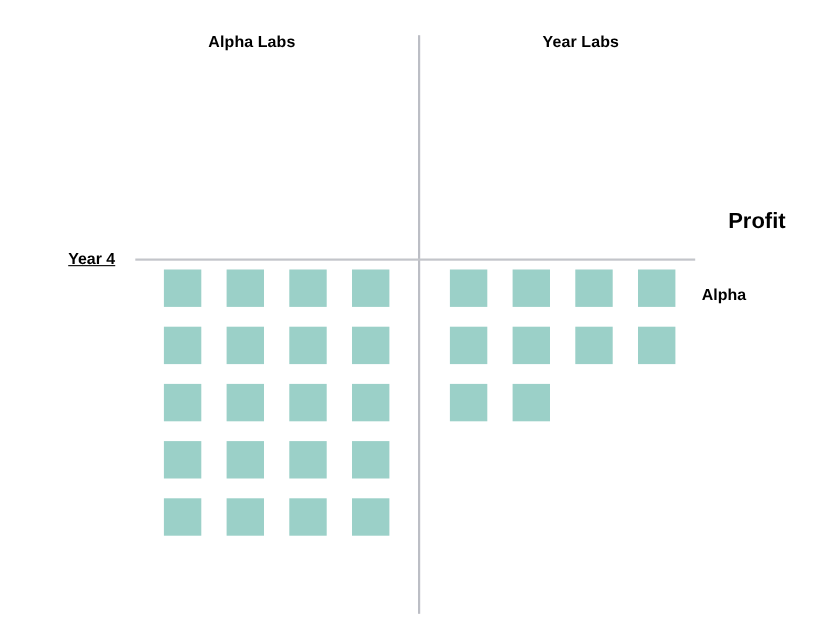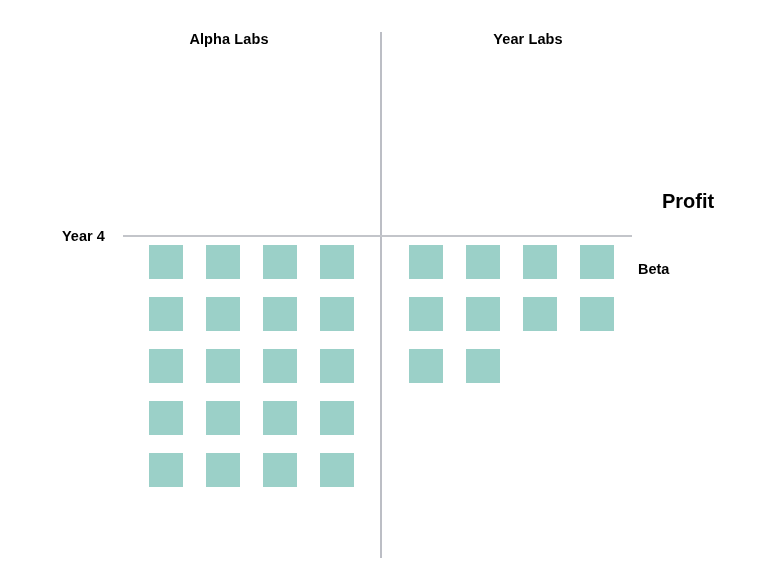--- a/index.html
+++ b/index.html
@@ -53,20 +53,21 @@
     transform: translateX(-50%);
     top: 32px;
   }
   #group-label-left  { left: 229px; }
   #group-label-right { left: 528px; }
 
   #axis-label-year {
     font-size: 14.5px;
     left: 62px;
     top: 229px;
+    text-decoration: underline;
   }
   #axis-label-profit {
     font-size: 20px;
     left: 638px;
     top: 191px;
     margin-left: 24px;
   }
   #axis-label-debt {
     font-size: 14.5px;
     left: 638px;
@@ -103,21 +104,21 @@
 <div id="chart-root">
 
   <div class="axis-vertical"></div>
   <div class="axis-horizontal"></div>
 
   <div id="group-label-left" class="label group-label">Alpha Labs</div>
   <div id="group-label-right" class="label group-label">Year Labs</div>
 
   <div id="axis-label-year" class="label">Year 4</div>
   <div id="axis-label-profit" class="label">Profit</div>
-  <div id="axis-label-debt" class="label">Beta</div>
+  <div id="axis-label-debt" class="label">Alpha</div>
 
   <div id="grid-left" class="grid">
       <div class="grid-row">
         <div class="unit-cell">
           <div class="unit-square" style="background: rgb(155, 208, 200);"></div>
         </div>
         <div class="unit-cell">
           <div class="unit-square" style="background: rgb(155, 208, 200);"></div>
         </div>
         <div class="unit-cell">

